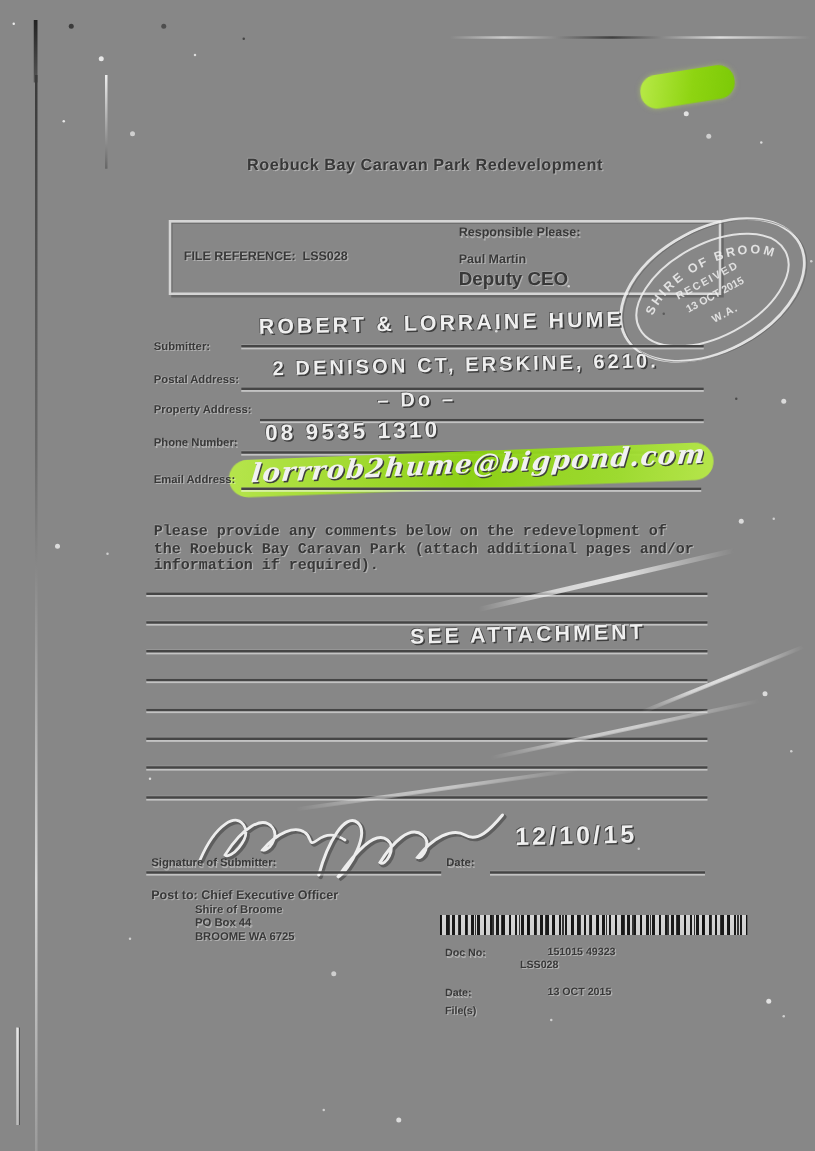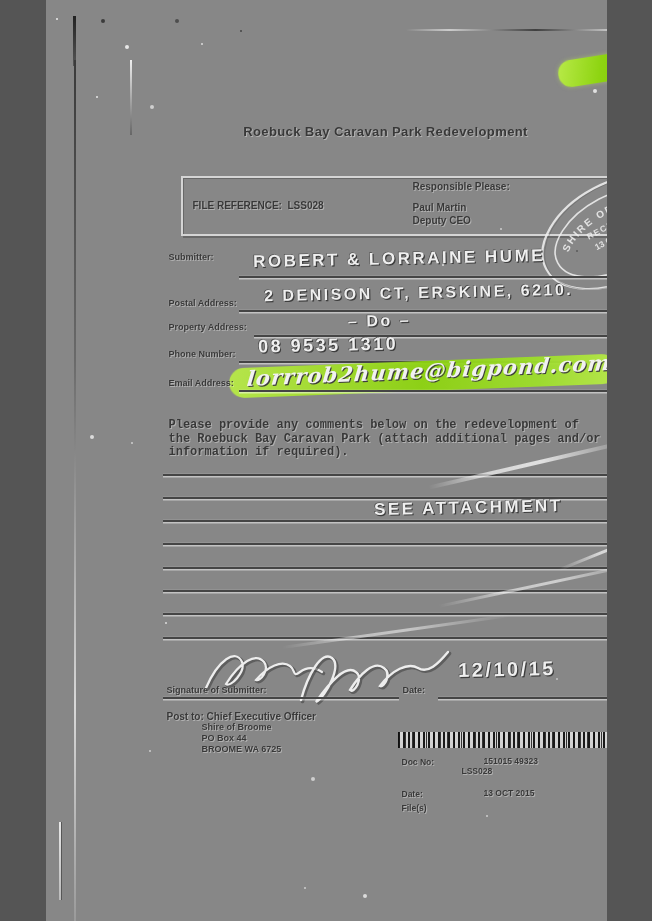--- a/index.html
+++ b/index.html
@@ -1,17 +1,17 @@
 <!DOCTYPE html>
 <html><head>
 <meta charset="utf-8">
 <style>
   html,body{margin:0;padding:0;background:#555;}
   #page{
-    position:relative;width:561px;height:921px;margin:0 auto;
+    position:relative;width:652px;height:921px;margin:0 auto;
     background:#878787;overflow:hidden;
     font-family:"Liberation Sans",sans-serif;
   }
   .abs{position:absolute;}
   
   .print{
     color:#383838;font-weight:bold;
     text-shadow:1px 1px 0 rgba(255,255,255,0.35), -0.5px -0.5px 0 rgba(255,255,255,0.15);
   }
   .title1{font-size:13px;letter-spacing:0.4px;}
@@ -84,41 +84,41 @@
 
   <div class="abs print title1" style="left:140px;top:124px;width:400px;text-align:center;">Roebuck Bay Caravan Park Redevelopment</div>
 
   <div class="abs refbox" style="left:135px;top:176px;width:438px;height:56px;">
     <div class="abs print" style="left:10px;top:22px;font-size:10px;">
       <span>FILE REFERENCE:</span>&nbsp;
       <span>LSS028</span>
     </div>
     <div class="abs print" style="left:230px;top:3px;font-size:10px;">Responsible Please:</div>
     <div class="abs print" style="left:230px;top:24px;font-size:10px;">Paul Martin</div>
-    <div class="abs print" style="left:230px;top:37px;font-size:10px;">Deputy CEO</div>
+    <div class="abs print" style="left:230px;top:37px;font-size:15px;">Deputy CEO</div>
   </div>
 
   <svg class="abs" style="left:486px;top:162px;" width="168" height="140" viewBox="0 0 168 140">
     <g transform="rotate(-28 84 70)" opacity="0.85">
       <ellipse cx="84" cy="70" rx="79" ry="49" fill="none" stroke="#f2f2f2" stroke-width="2.2"></ellipse>
       <ellipse cx="84" cy="70" rx="79" ry="49" fill="none" stroke="#4c4c4c" stroke-width="0.7" transform="translate(1.5,1.5)" opacity="0.5"></ellipse>
       <ellipse cx="84" cy="70" rx="66" ry="37" fill="none" stroke="#f2f2f2" stroke-width="1.6"></ellipse>
       <defs>
         <path id="arcTop" d="M 26,74 A 60,32 0 0 1 142,74" fill="none"></path>
       </defs>
       <text font-family="Liberation Sans,sans-serif" font-size="10" font-weight="bold" fill="#f2f2f2" letter-spacing="2">
         <textPath href="#arcTop" startOffset="8%">SHIRE OF BROOME</textPath>
       </text>
       <text x="84" y="64" text-anchor="middle" font-family="Liberation Sans,sans-serif" font-size="8.5" font-weight="bold" fill="#f0f0f0" letter-spacing="1.5">RECEIVED</text>
       <text x="84" y="77" text-anchor="middle" font-family="Liberation Sans,sans-serif" font-size="8.5" font-weight="bold" fill="#f0f0f0">13 OCT 2015</text>
       <text x="84" y="94" text-anchor="middle" font-family="Liberation Sans,sans-serif" font-size="8.5" font-weight="bold" fill="#f0f0f0" letter-spacing="1">W.A.</text>
     </g>
   </svg>
 
-  <div class="abs print small" style="left:123px;top:252px;">Submitter:</div>
+  <div class="abs print small" style="left:123px;top:272px;">Submitter:</div>
   <div class="abs fline" style="left:193px;top:276px;width:370px;"></div>
   <div class="abs hand" style="left:207px;top:249px;font-size:17px;">ROBERT &amp; LORRAINE HUME</div>
 
   <div class="abs print small" style="left:123px;top:298px;">Postal Address:</div>
   <div class="abs fline" style="left:193px;top:310px;width:370px;"></div>
   <div class="abs hand" style="left:218px;top:284px;font-size:16px;">2 DENISON CT, ERSKINE, 6210.</div>
 
   <div class="abs print small" style="left:123px;top:322px;">Property Address:</div>
   <div class="abs fline" style="left:208px;top:335px;width:355px;"></div>
   <div class="abs hand" style="left:302px;top:312px;font-size:16px;">– Do –</div>

